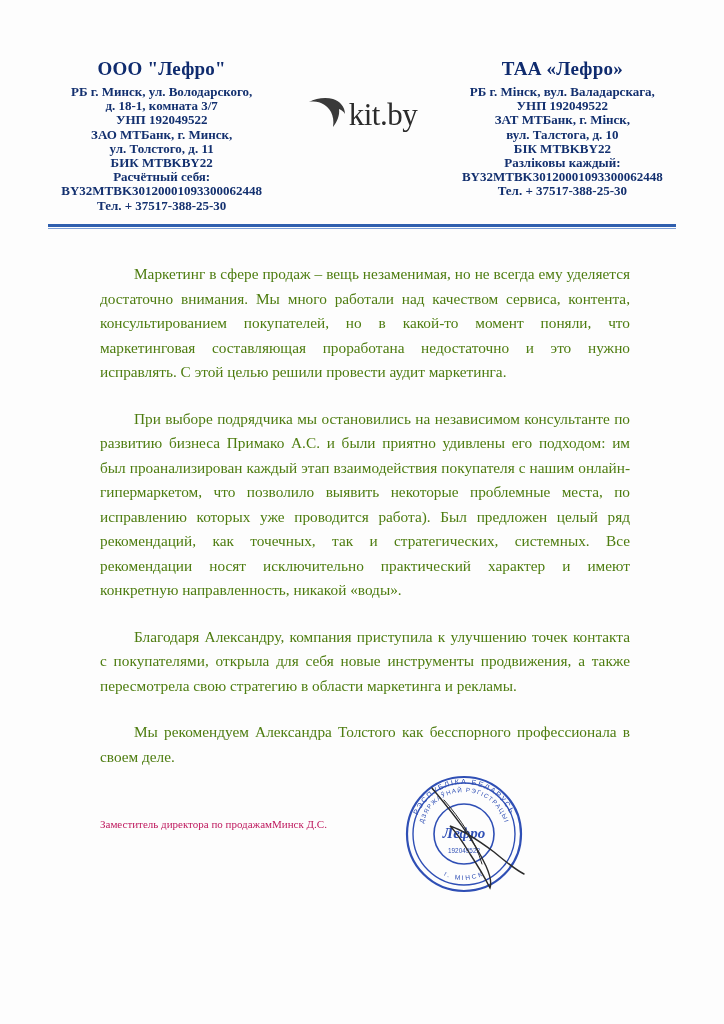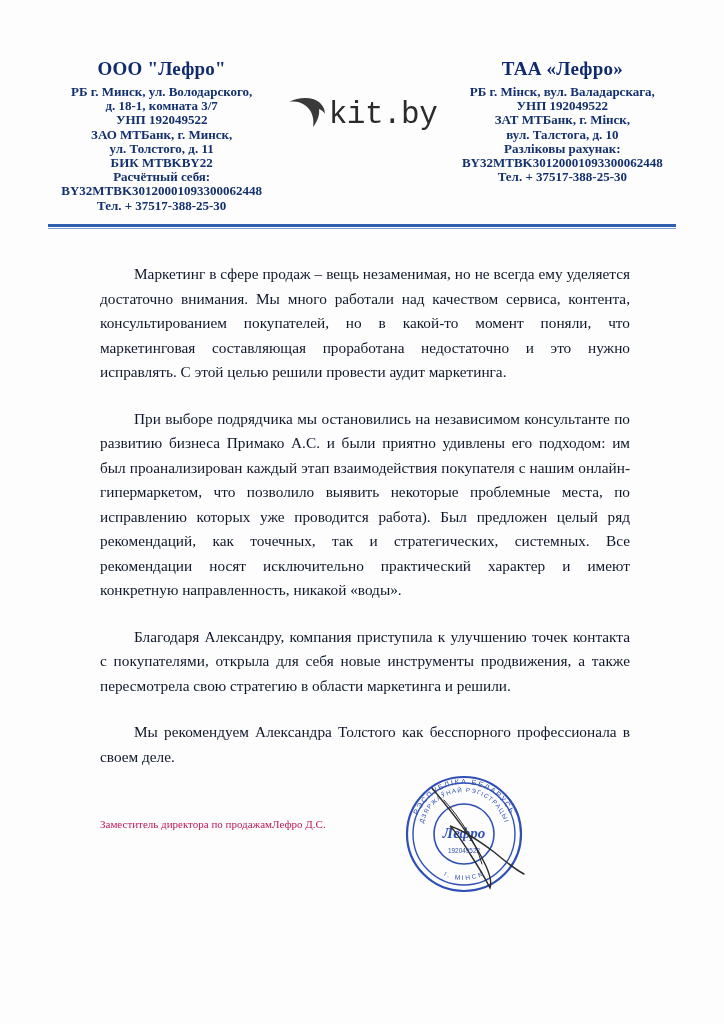--- a/index.html
+++ b/index.html
@@ -58,21 +58,21 @@
   .logo {
     width: 180px;
     margin-top: 38px;
     display: flex;
     align-items: center;
     justify-content: center;
     gap: 2px;
   }
   .logo svg { display:block; }
   .logo-text {
-    font-family: Liberation Mono, monospace;
+    font-family: Liberation Serif, serif;
     font-size: 31px;
     color: #2b2b2b;
     letter-spacing: -0.5px;
     line-height: 1;
   }
 
   
   .divider {
     position: absolute;
     top: 224px;
@@ -97,21 +97,21 @@
     top: 262px;
     left: 100px;
     width: 530px;
   }
   .body-text p {
     margin: 0 0 22px 0;
     font-size: 15.3px;
     line-height: 24.5px;
     text-align: justify;
     text-indent: 34px;
-    color: #0f172a;
+    color: #4d7c0f;
     font-family: "Liberation Serif", serif;
   }
 
   
   .sign-row {
     position: absolute;
     top: 818px;
     left: 100px;
     width: 575px;
     display: flex;
@@ -168,32 +168,33 @@
       </span>
       <span class="logo-text">kit.by</span>
     </div>
 
     <div class="lh-block">
       <div class="lh-title">ТАА «Лефро»</div>
       <div class="lh-line">РБ г. Мінск, вул. Валадарскага,</div>
       <div class="lh-line">УНП 192049522</div>
       <div class="lh-line">ЗАТ МТБанк, г. Мінск,</div>
       <div class="lh-line">вул. Талстога, д. 10</div>
-      <div class="lh-line">Разліковы рахунак:</div>
+      <div class="lh-line">БІК MTBKBY22</div>
+      <div class="lh-line">Разліковы каждый:</div>
       <div class="lh-line">BY32MTBK30120001093300062448</div>
       <div class="lh-line">Тел. + 37517-388-25-30</div>
     </div>
   </div>
 
   <div class="divider"></div>
 
   <div class="body-text">
     <p>Маркетинг в сфере продаж – вещь незаменимая, но не всегда ему уделяется достаточно внимания. Мы много работали над качеством сервиса, контента, консультированием покупателей, но в какой-то момент поняли, что маркетинговая составляющая проработана недостаточно и это нужно исправлять. С этой целью решили провести аудит маркетинга.</p>
     <p>При выборе подрядчика мы остановились на независимом консультанте по развитию бизнеса Примако А.С. и были приятно удивлены его подходом: им был проанализирован каждый этап взаимодействия покупателя с нашим онлайн-гипермаркетом, что позволило выявить некоторые проблемные места, по исправлению которых уже проводится работа). Был предложен целый ряд рекомендаций, как точечных, так и стратегических, системных. Все рекомендации носят исключительно практический характер и имеют конкретную направленность, никакой «воды».</p>
-    <p>Благодаря Александру, компания приступила к улучшению точек контакта с покупателями, открыла для себя новые инструменты продвижения, а также пересмотрела свою стратегию в области маркетинга и решили.</p>
+    <p>Благодаря Александру, компания приступила к улучшению точек контакта с покупателями, открыла для себя новые инструменты продвижения, а также пересмотрела свою стратегию в области маркетинга и рекламы.</p>
     <p>Мы рекомендуем Александра Толстого как бесспорного профессионала в своем деле.</p>
   </div>
 
   <div class="stamp">
     <svg width="132" height="132" viewBox="0 0 132 132" aria-hidden="true">
       <defs>
         <path id="arcTop" d="M 16,66 A 50,50 0 0 1 116,66"></path>
         <path id="arcTop2" d="M 24,66 A 42,42 0 0 1 108,66"></path>
         <path id="arcBottom" d="M 20,66 A 46,46 0 0 0 112,66"></path>
       </defs>
@@ -214,16 +215,16 @@
     </svg>
   </div>
 
   <svg class="signature-scribble" viewBox="0 0 120 125" aria-hidden="true">
     <path d="M12 18 C30 40, 52 66, 66 96 C70 105, 72 112, 70 118 C66 110, 58 96, 50 84 C44 74, 36 62, 30 56 C42 60, 58 70, 74 82 C86 92, 96 100, 104 104" fill="none" stroke="#2b2b2b" stroke-width="1.4" stroke-linecap="round"></path>
     <path d="M24 30 C40 48, 56 72, 62 94" fill="none" stroke="#2b2b2b" stroke-width="1" stroke-linecap="round"></path>
   </svg>
 
   <div class="sign-row">
     <div>Заместитель директора по продажам</div>
-    <div>Лефро Д.С.</div>
+    <div>Минск Д.С.</div>
   </div>
 
 </div>
 
 </body></html>

